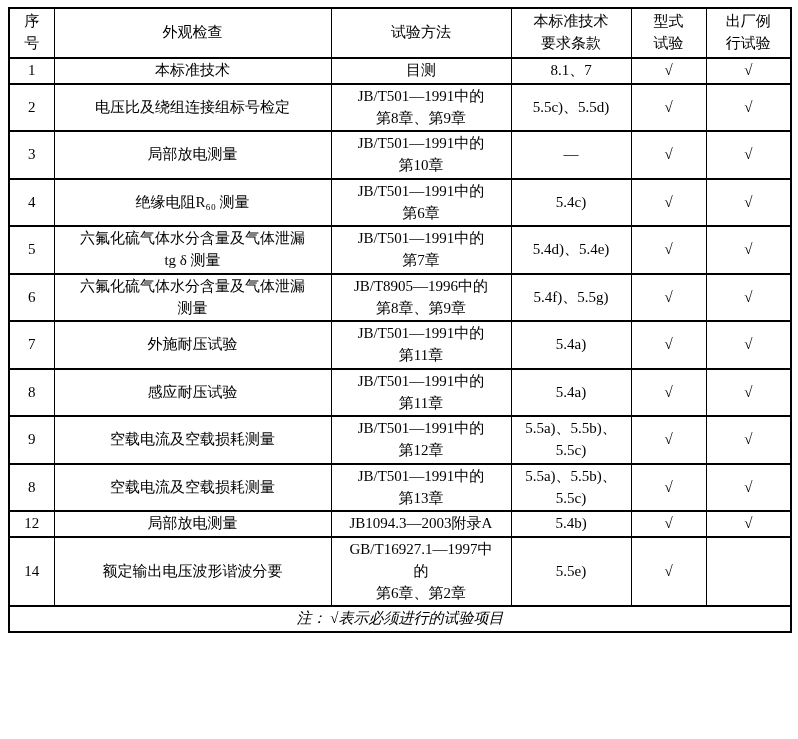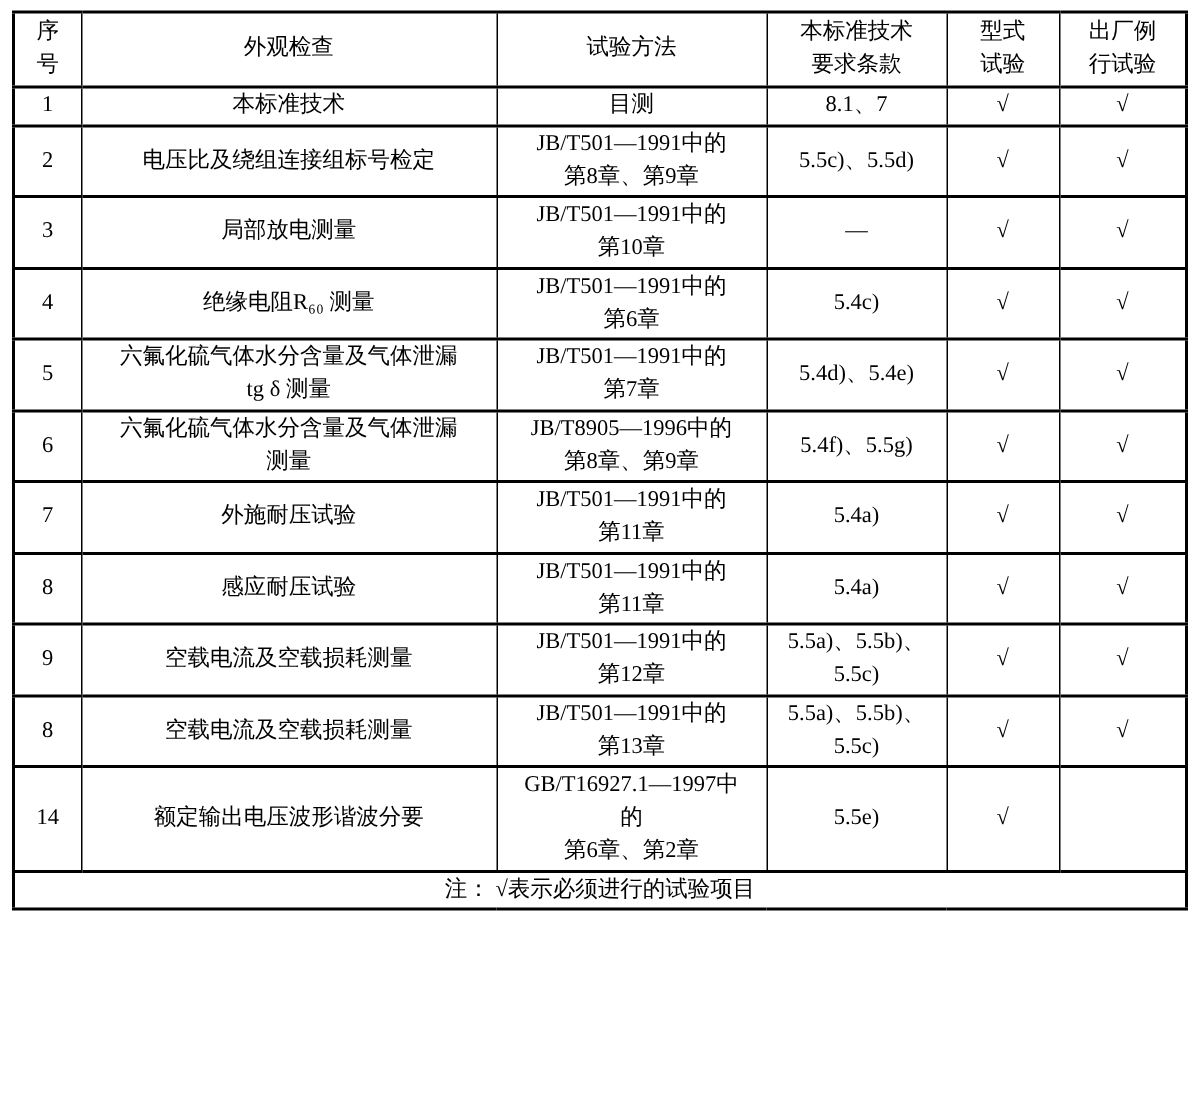--- a/index.html
+++ b/index.html
@@ -35,21 +35,21 @@
     white-space: pre-line;
     padding: 1px 2px;
     font-weight: normal;
     overflow: hidden;
   }
   table.std-table { border: 2px solid #000; }
   tr.h-hdr  { height: 50px; }
   tr.h-s    { height: 24px; }
   tr.h-m    { height: 46px; }
   tr.h-l    { height: 62px; }
-  tr.note-row { height: 24px; }
+  tr.note-row { height: 24px; font-style: italic; }
   tr.note-row td { font-size: 15px; }
   col.c-no     { width: 45px; }
   col.c-item   { width: 277px; }
   col.c-method { width: 180px; }
   col.c-clause { width: 120px; }
   col.c-type   { width: 75px; }
   col.c-rout   { width: 85px; }
 </style>
 </head>
 <body>
@@ -165,20 +165,28 @@
       <tr class="h-m">
         <td>8</td>
         <td>空载电流及空载损耗测量</td>
         <td>JB/T501—1991中的
 第13章</td>
         <td>5.5a)、5.5b)、
 5.5c)</td>
         <td>√</td>
         <td>√</td>
       </tr>
+      <tr class="h-s">
+        <td>12</td>
+        <td>局部放电测量</td>
+        <td>JB1094.3—2003附录A</td>
+        <td>5.4b)</td>
+        <td>√</td>
+        <td>√</td>
+      </tr>
       <tr class="h-l">
         <td>14</td>
         <td>额定输出电压波形谐波分要</td>
         <td>GB/T16927.1—1997中
 的
 第6章、第2章</td>
         <td>5.5e)</td>
         <td>√</td>
         <td></td>
       </tr>

